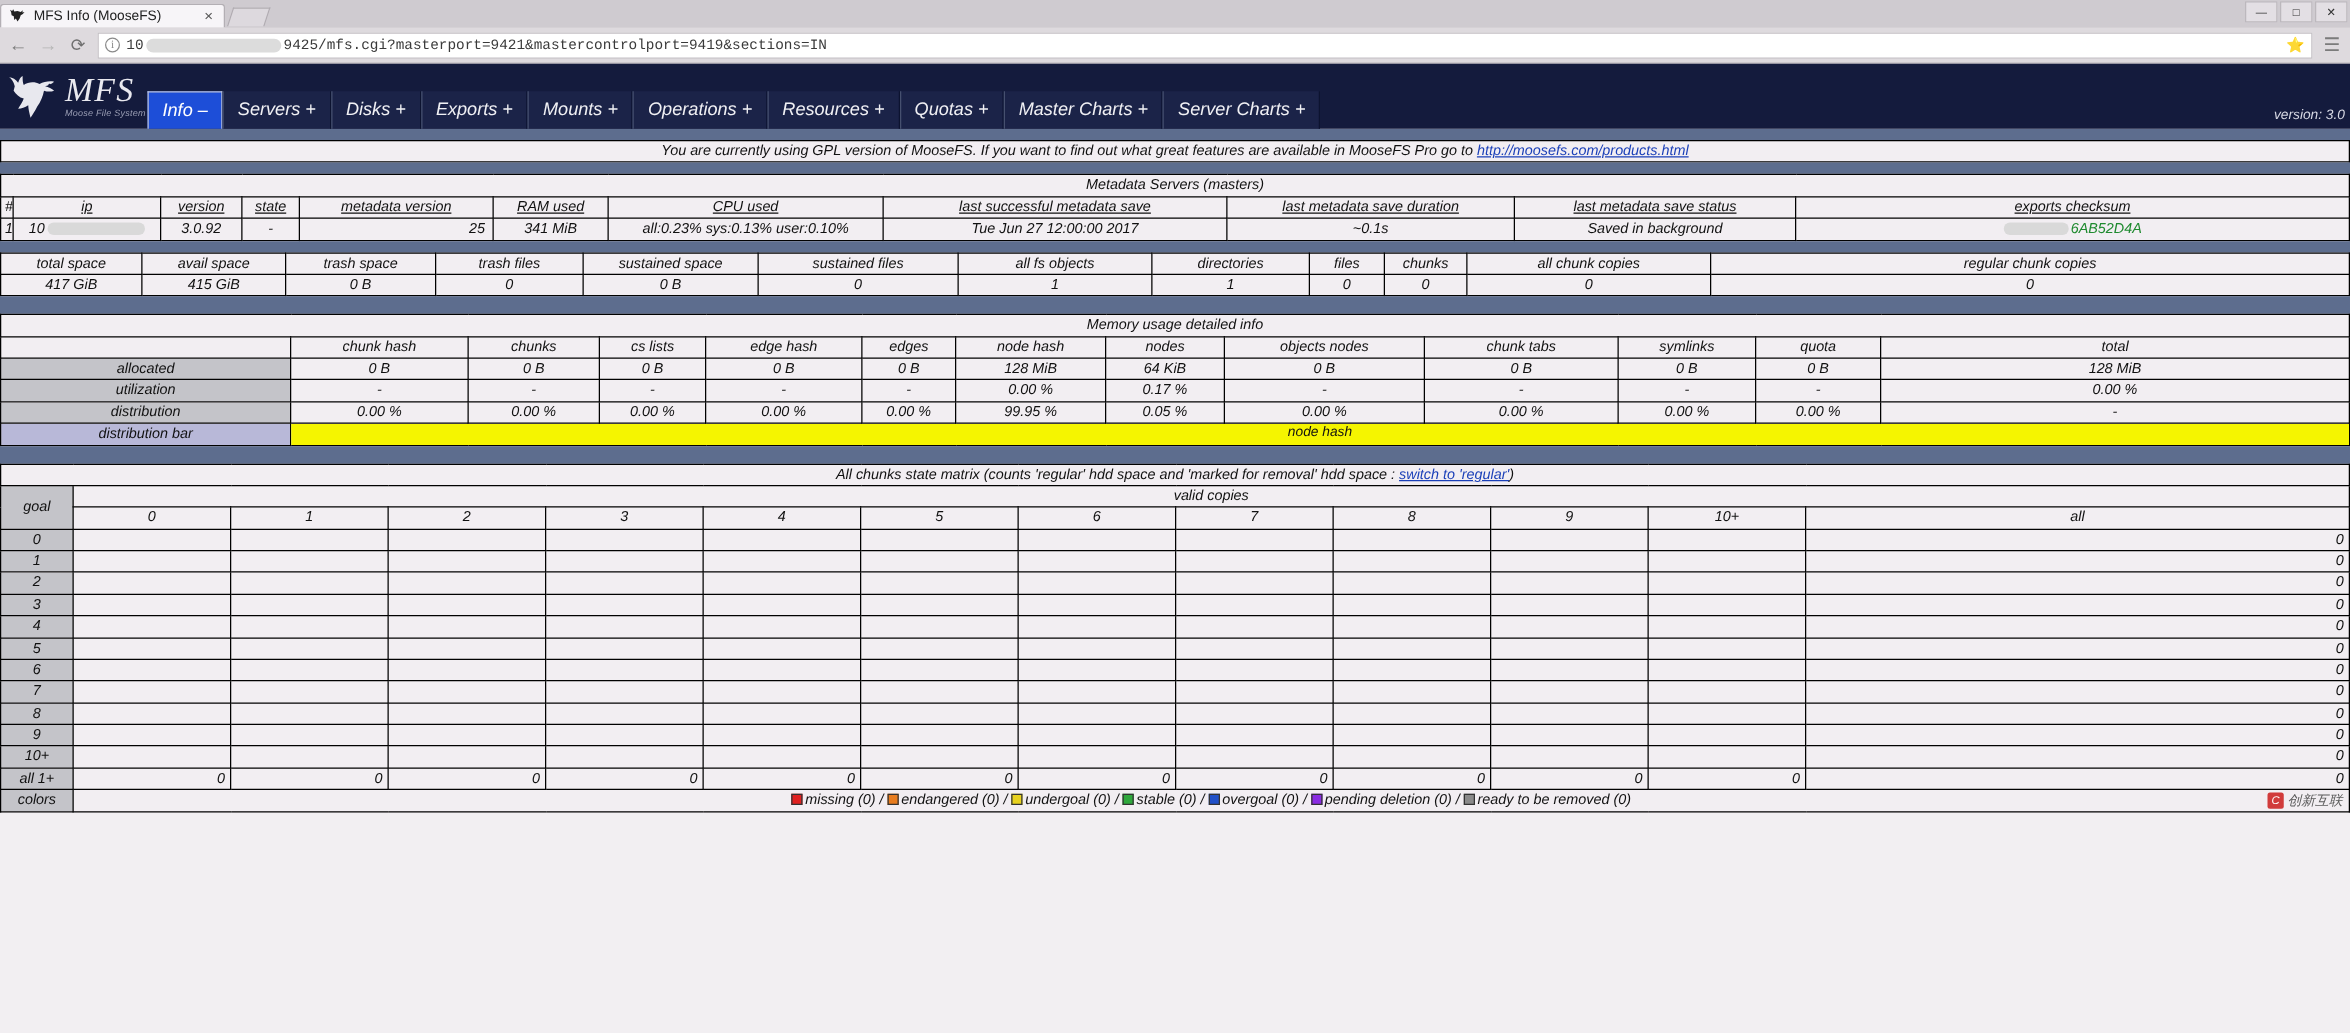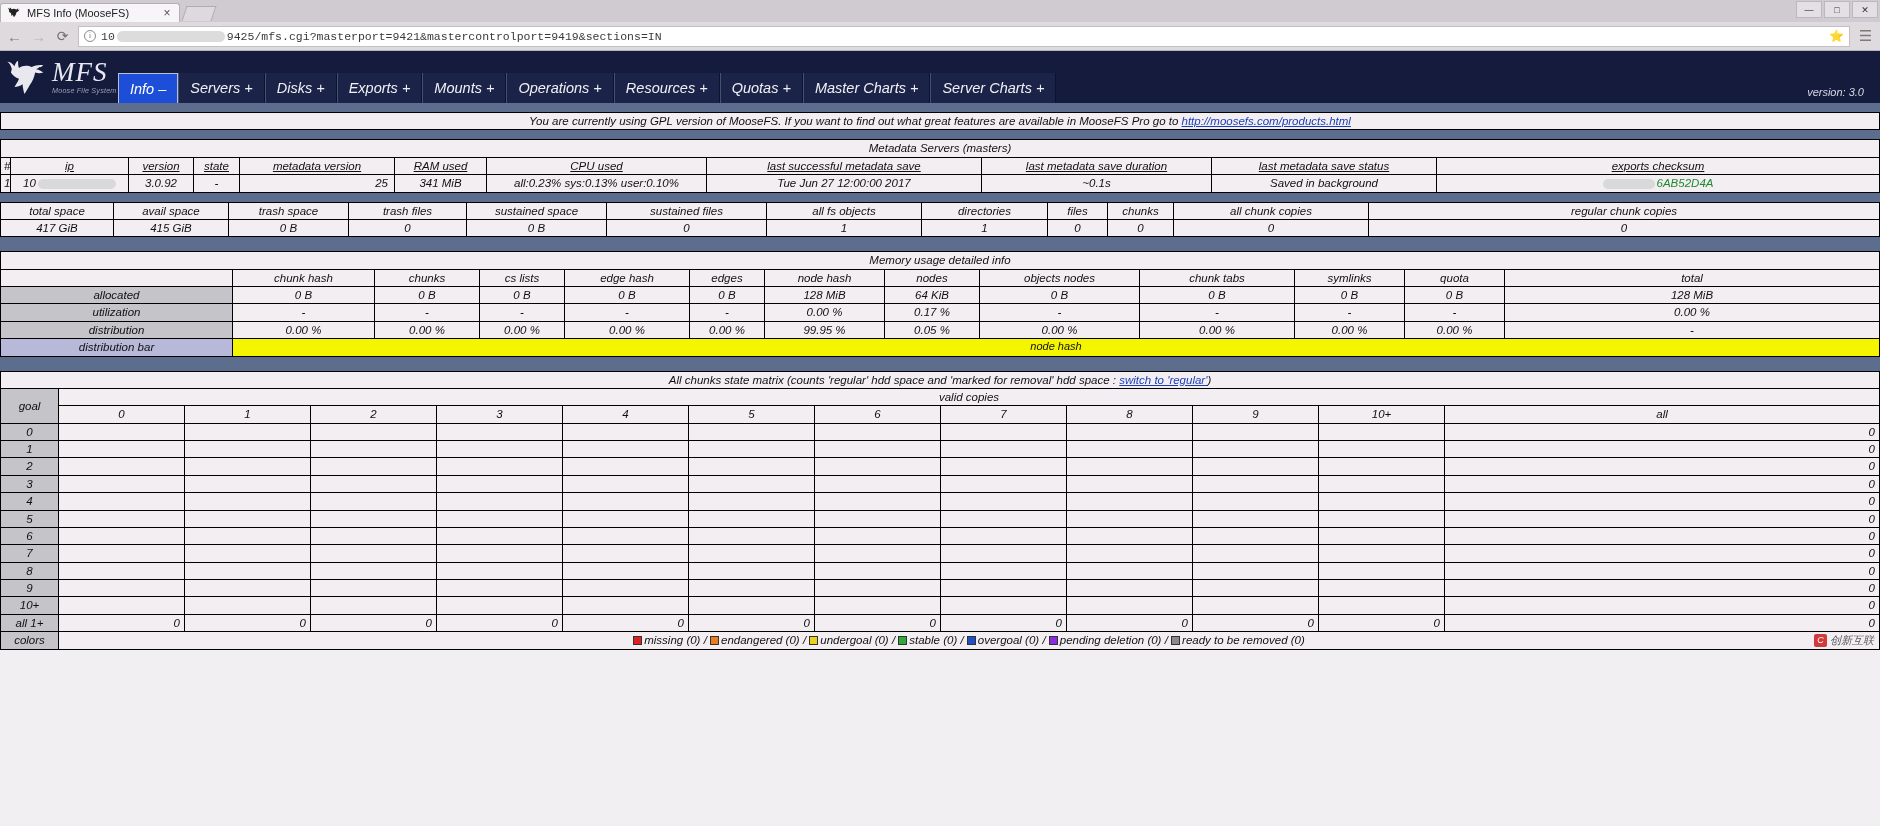--- a/index.html
+++ b/index.html
@@ -85,21 +85,21 @@
     height:30px; padding:0 11px; display:flex; align-items:center;
     color:#f0f0f4; font-size:14.5px; white-space:nowrap;
     background:#1b2348; border-left:1px solid #46506f; border-right:1px solid #0c1densed;
     border-right:1px solid #0c1330;
   }
   .navtab.active {
     background:#1d4ed8; border:1px solid #b9bfd6; border-bottom:none;
     color:#fff;
   }
   .version {
-    position:absolute; right:16px; bottom:5px; color:#d7d9e4; font-size:11px;
+    position:absolute; right:4px; bottom:5px; color:#d7d9e4; font-size:11px;
     white-space:nowrap;
   }
 
   
   .band { height:9px; background:#5d6d8e; }
   .band.tall { height:14px; }
   table.mfs {
     width:1880px; border-collapse:collapse; table-layout:fixed;
   }
   table.mfs td, table.mfs th {

